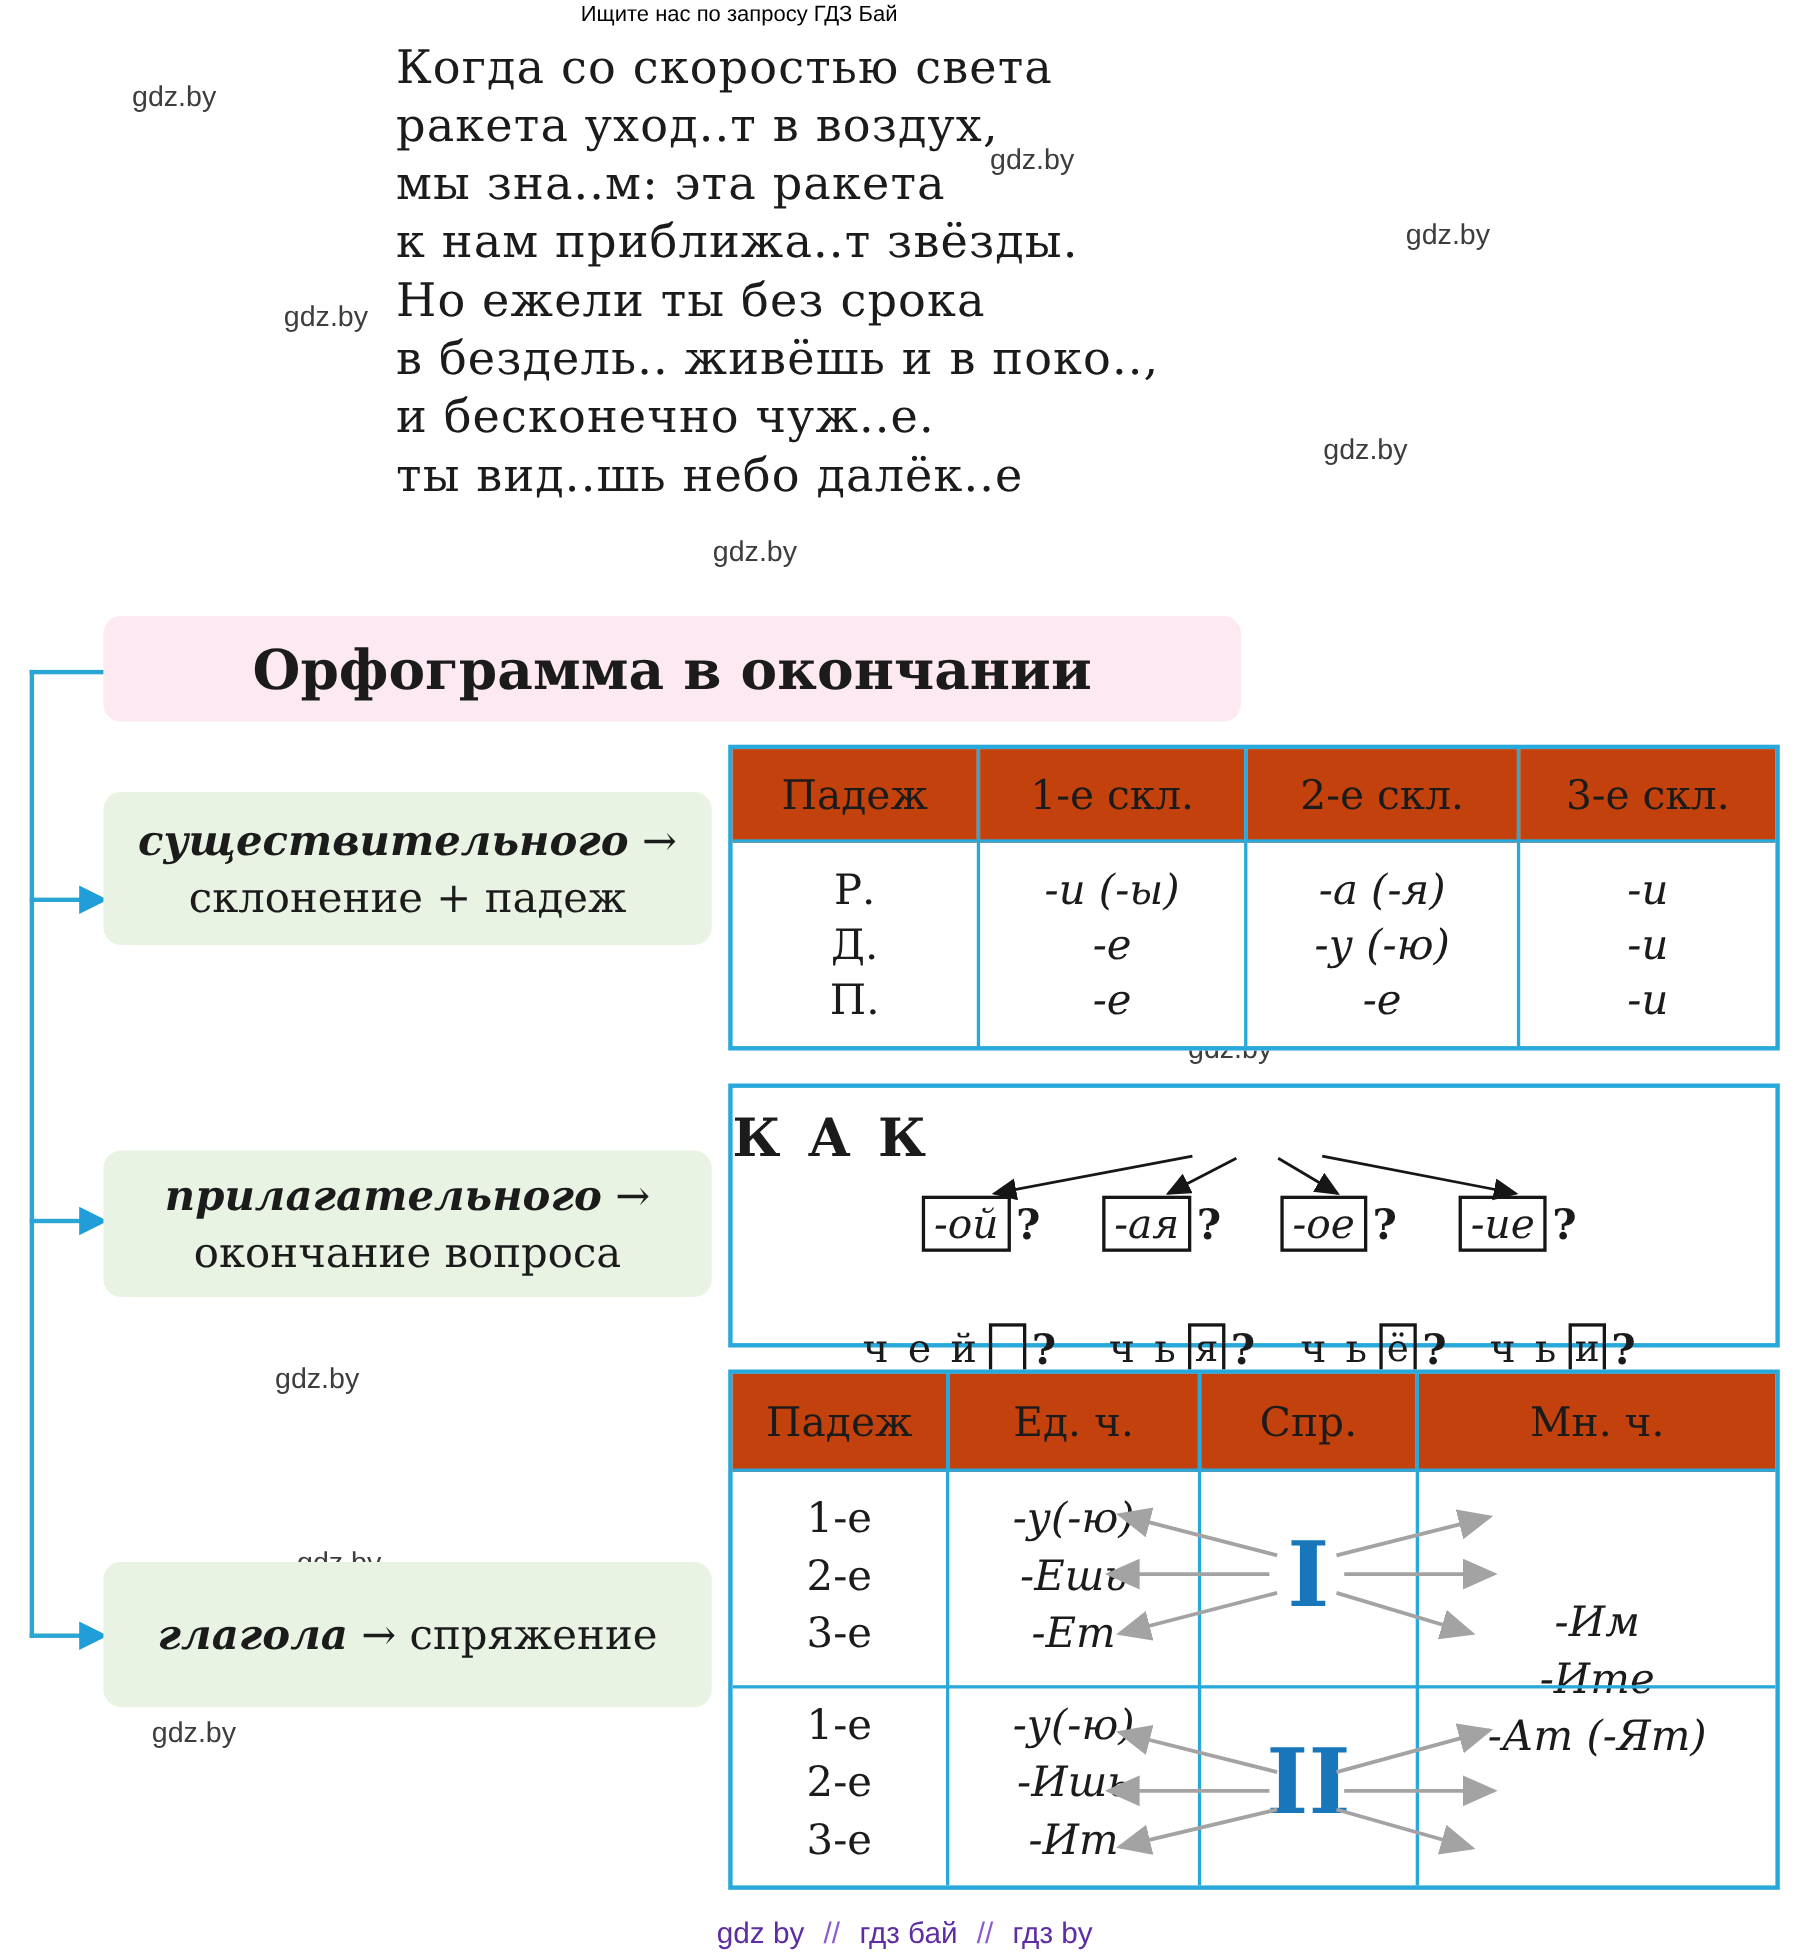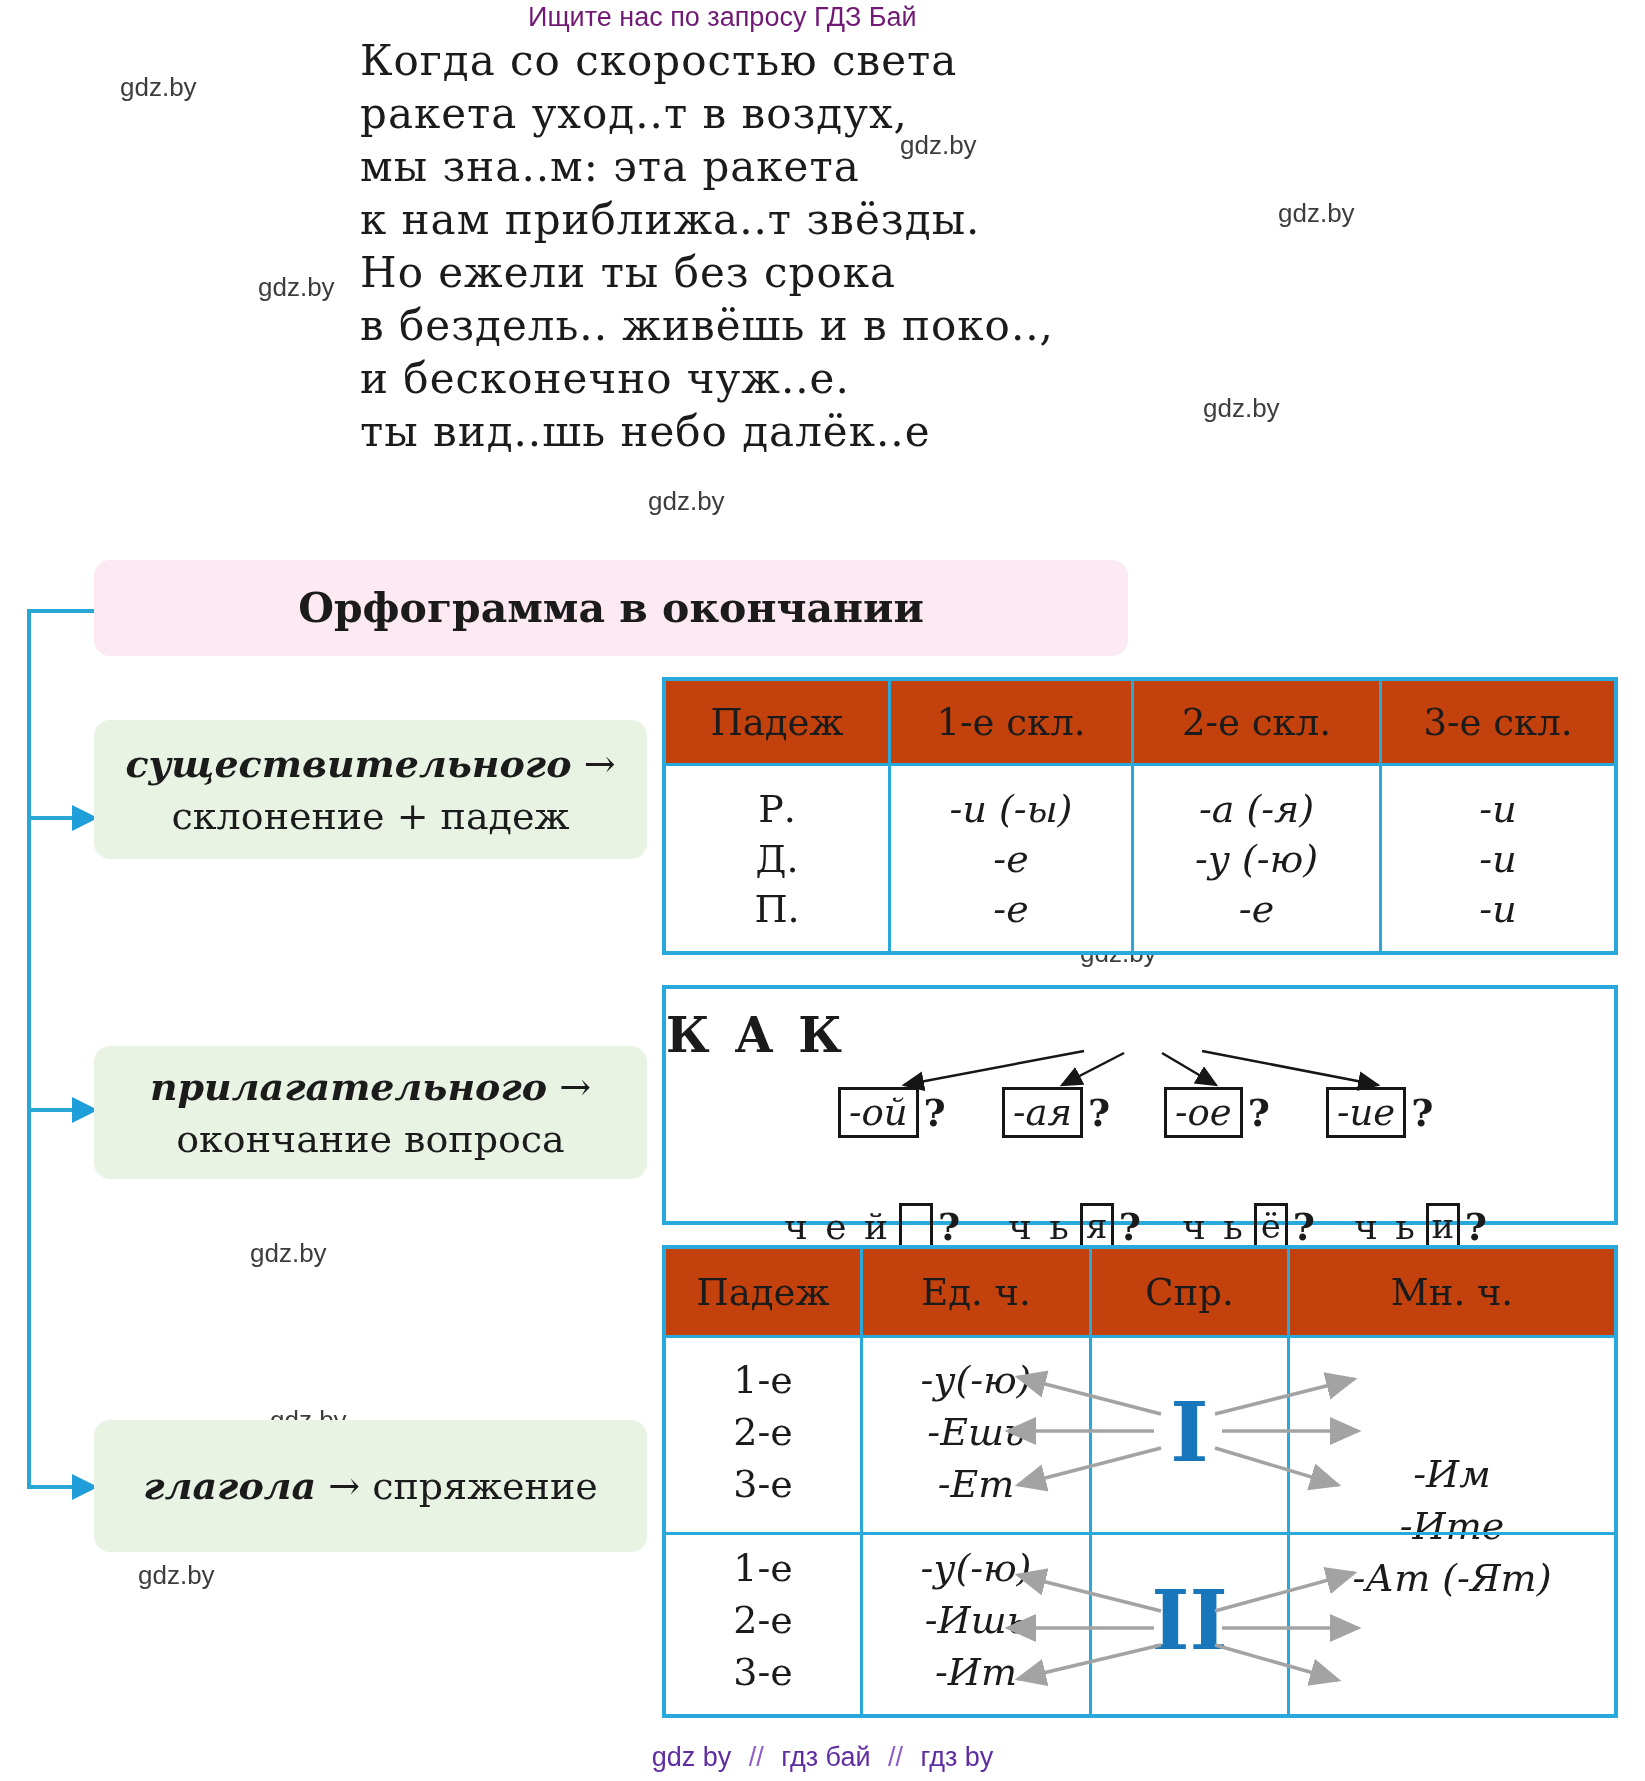--- a/index.html
+++ b/index.html
@@ -1,34 +1,34 @@
 <!DOCTYPE html>
 <html><head>
 <meta charset="utf-8">
 <style>
   html,body{margin:0;padding:0;background:#ffffff;}
   #page{position:relative;width:1645px;height:1781px;background:#fff;overflow:hidden;
         font-family:"DejaVu Serif","Liberation Serif",serif;color:#1b1b1b;}
 
   
   .tagline{position:absolute;left:528px;top:2px;font-family:"Liberation Sans",sans-serif;
-           font-size:27px;color:#701a75;white-space:nowrap;}
+           font-size:20px;color:#000000;white-space:nowrap;}
 
   
   .poem{position:absolute;left:360px;top:34px;font-size:42px;line-height:53px;
         letter-spacing:1px;white-space:nowrap;}
 
   
   .wm{position:absolute;font-family:"Liberation Sans",sans-serif;font-size:26px;
       color:#2d2d2d;opacity:.92;white-space:nowrap;}
 
   
   .pink-box{position:absolute;left:94px;top:560px;width:1034px;height:96px;background:#fce9f1;
             border-radius:16px;display:flex;align-items:center;justify-content:center;}
-  .pink-box .t{font-size:41px;font-weight:bold;}
+  .pink-box .t{font-size:50px;font-weight:bold;}
 
   
   .br-v{position:absolute;left:27px;top:609px;width:4px;height:880px;background:#2aa6d4;}
   .br-h{position:absolute;height:4px;background:#2aa6d4;}
   .br-head{position:absolute;width:0;height:0;border-top:13px solid transparent;
            border-bottom:13px solid transparent;border-left:26px solid #1f9ed9;}
 
   
   .green-box{position:absolute;left:94px;width:553px;background:#e9f3e4;border-radius:16px;
              display:flex;flex-direction:column;align-items:center;justify-content:center;

